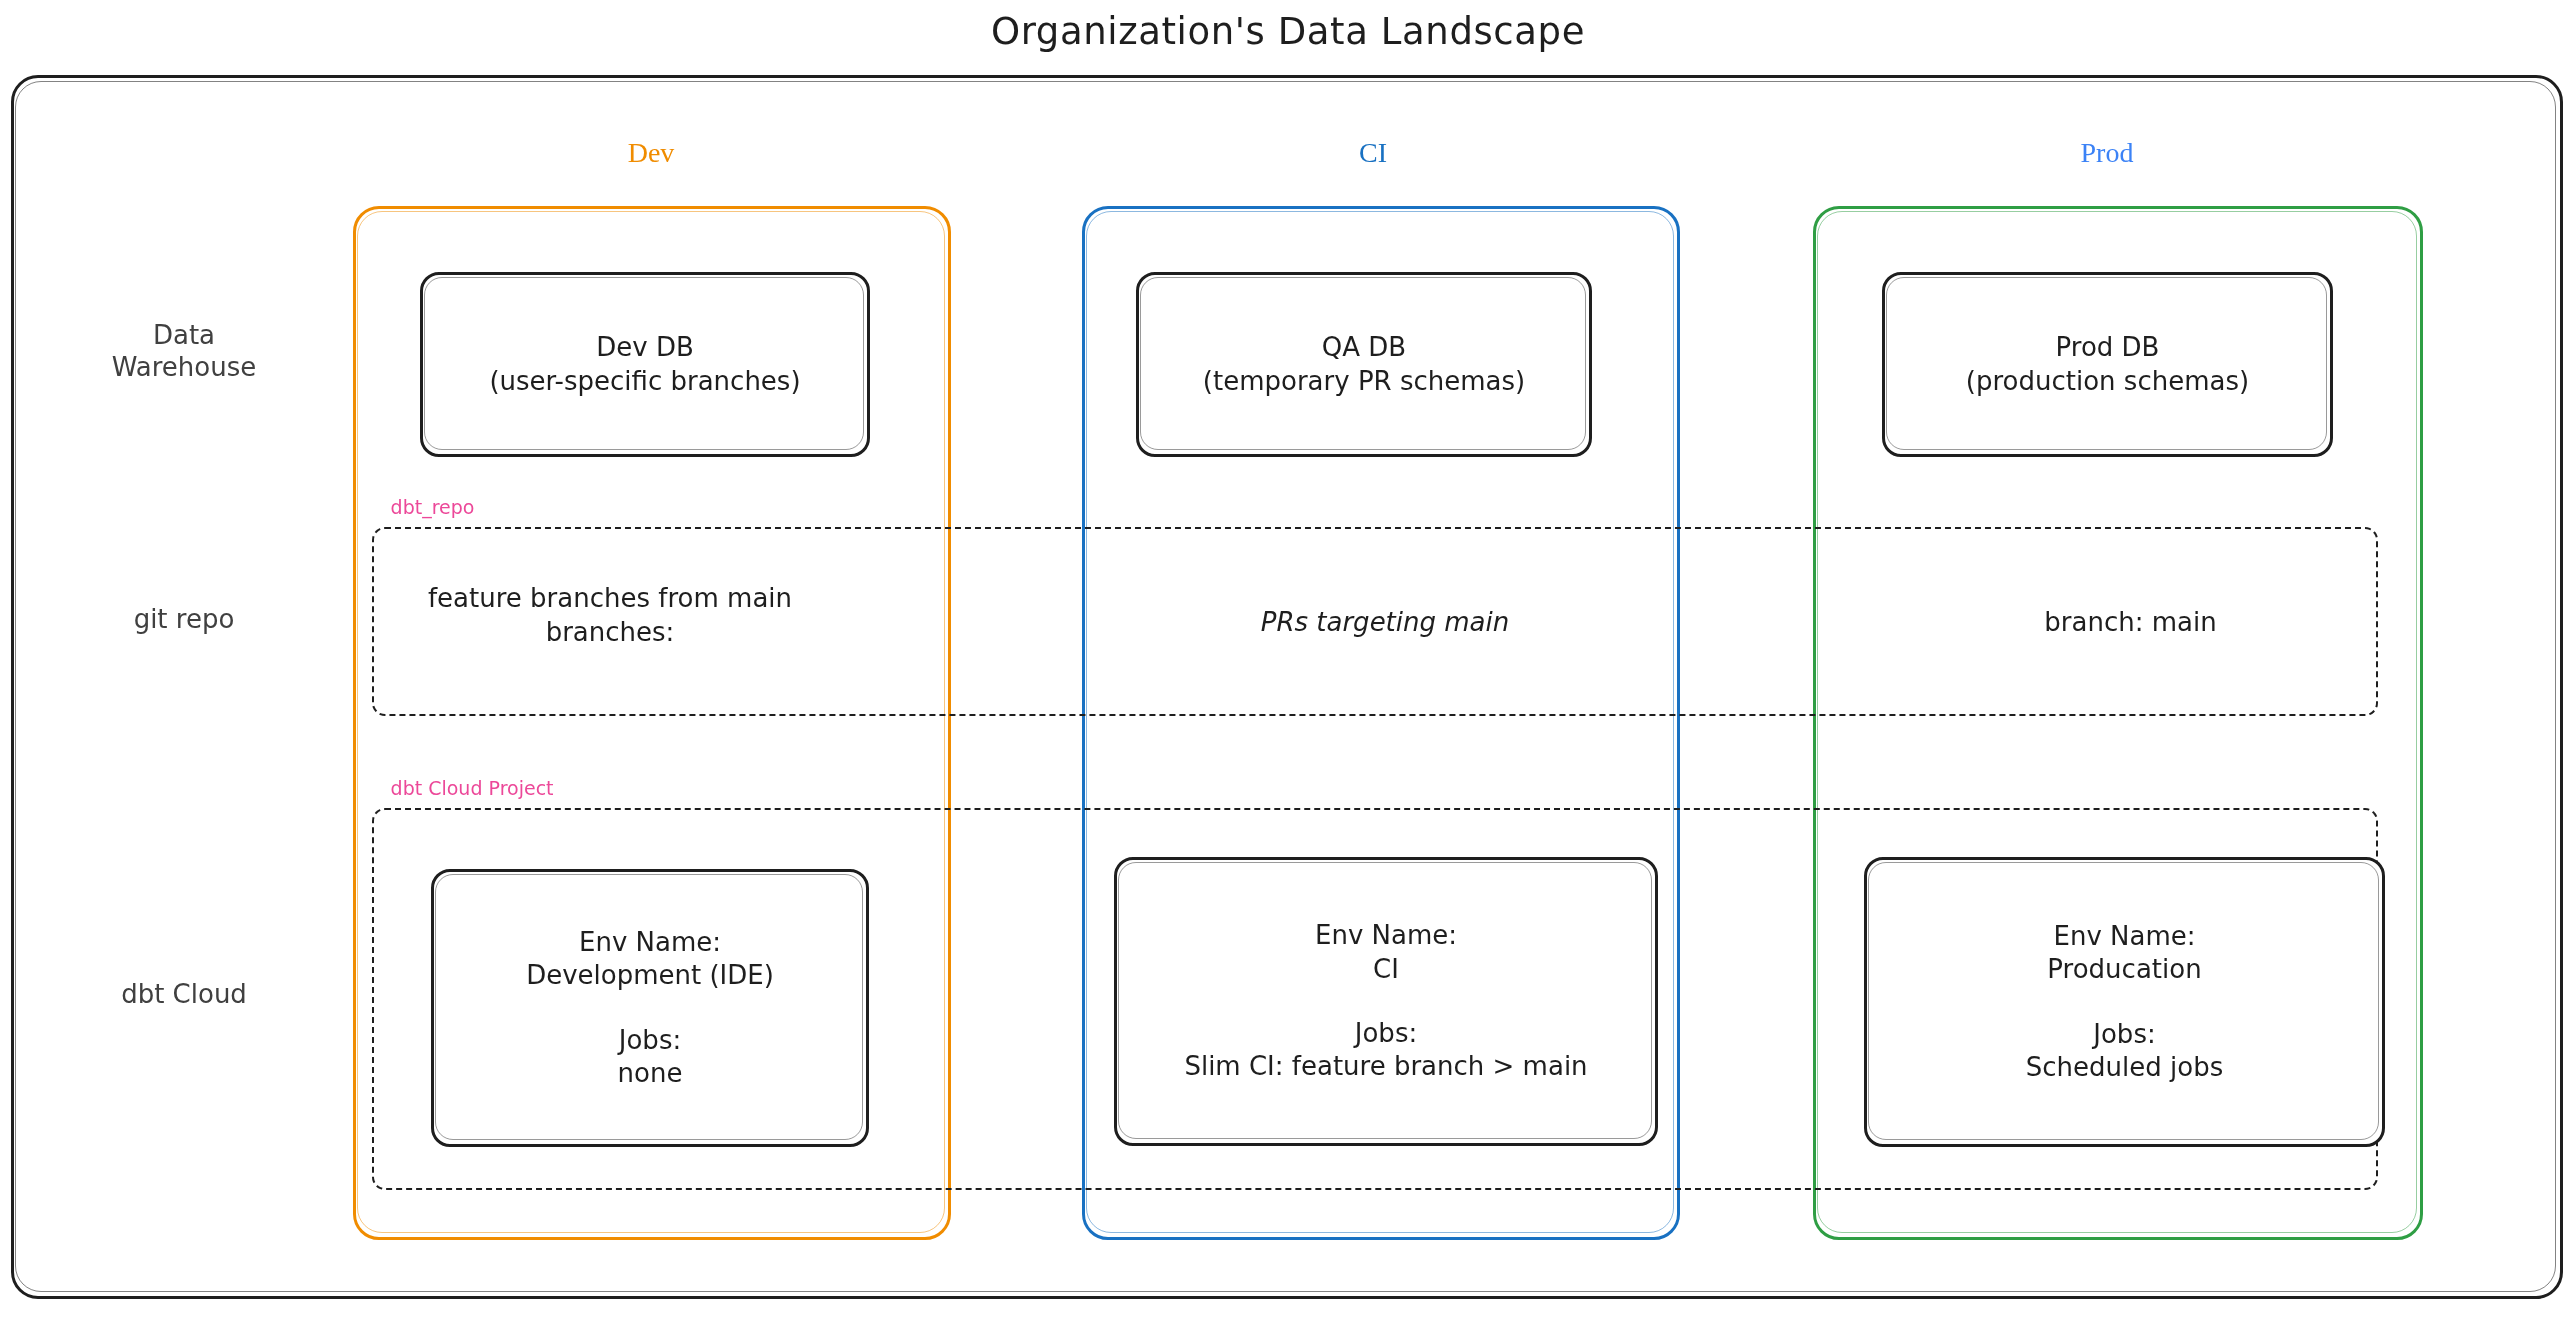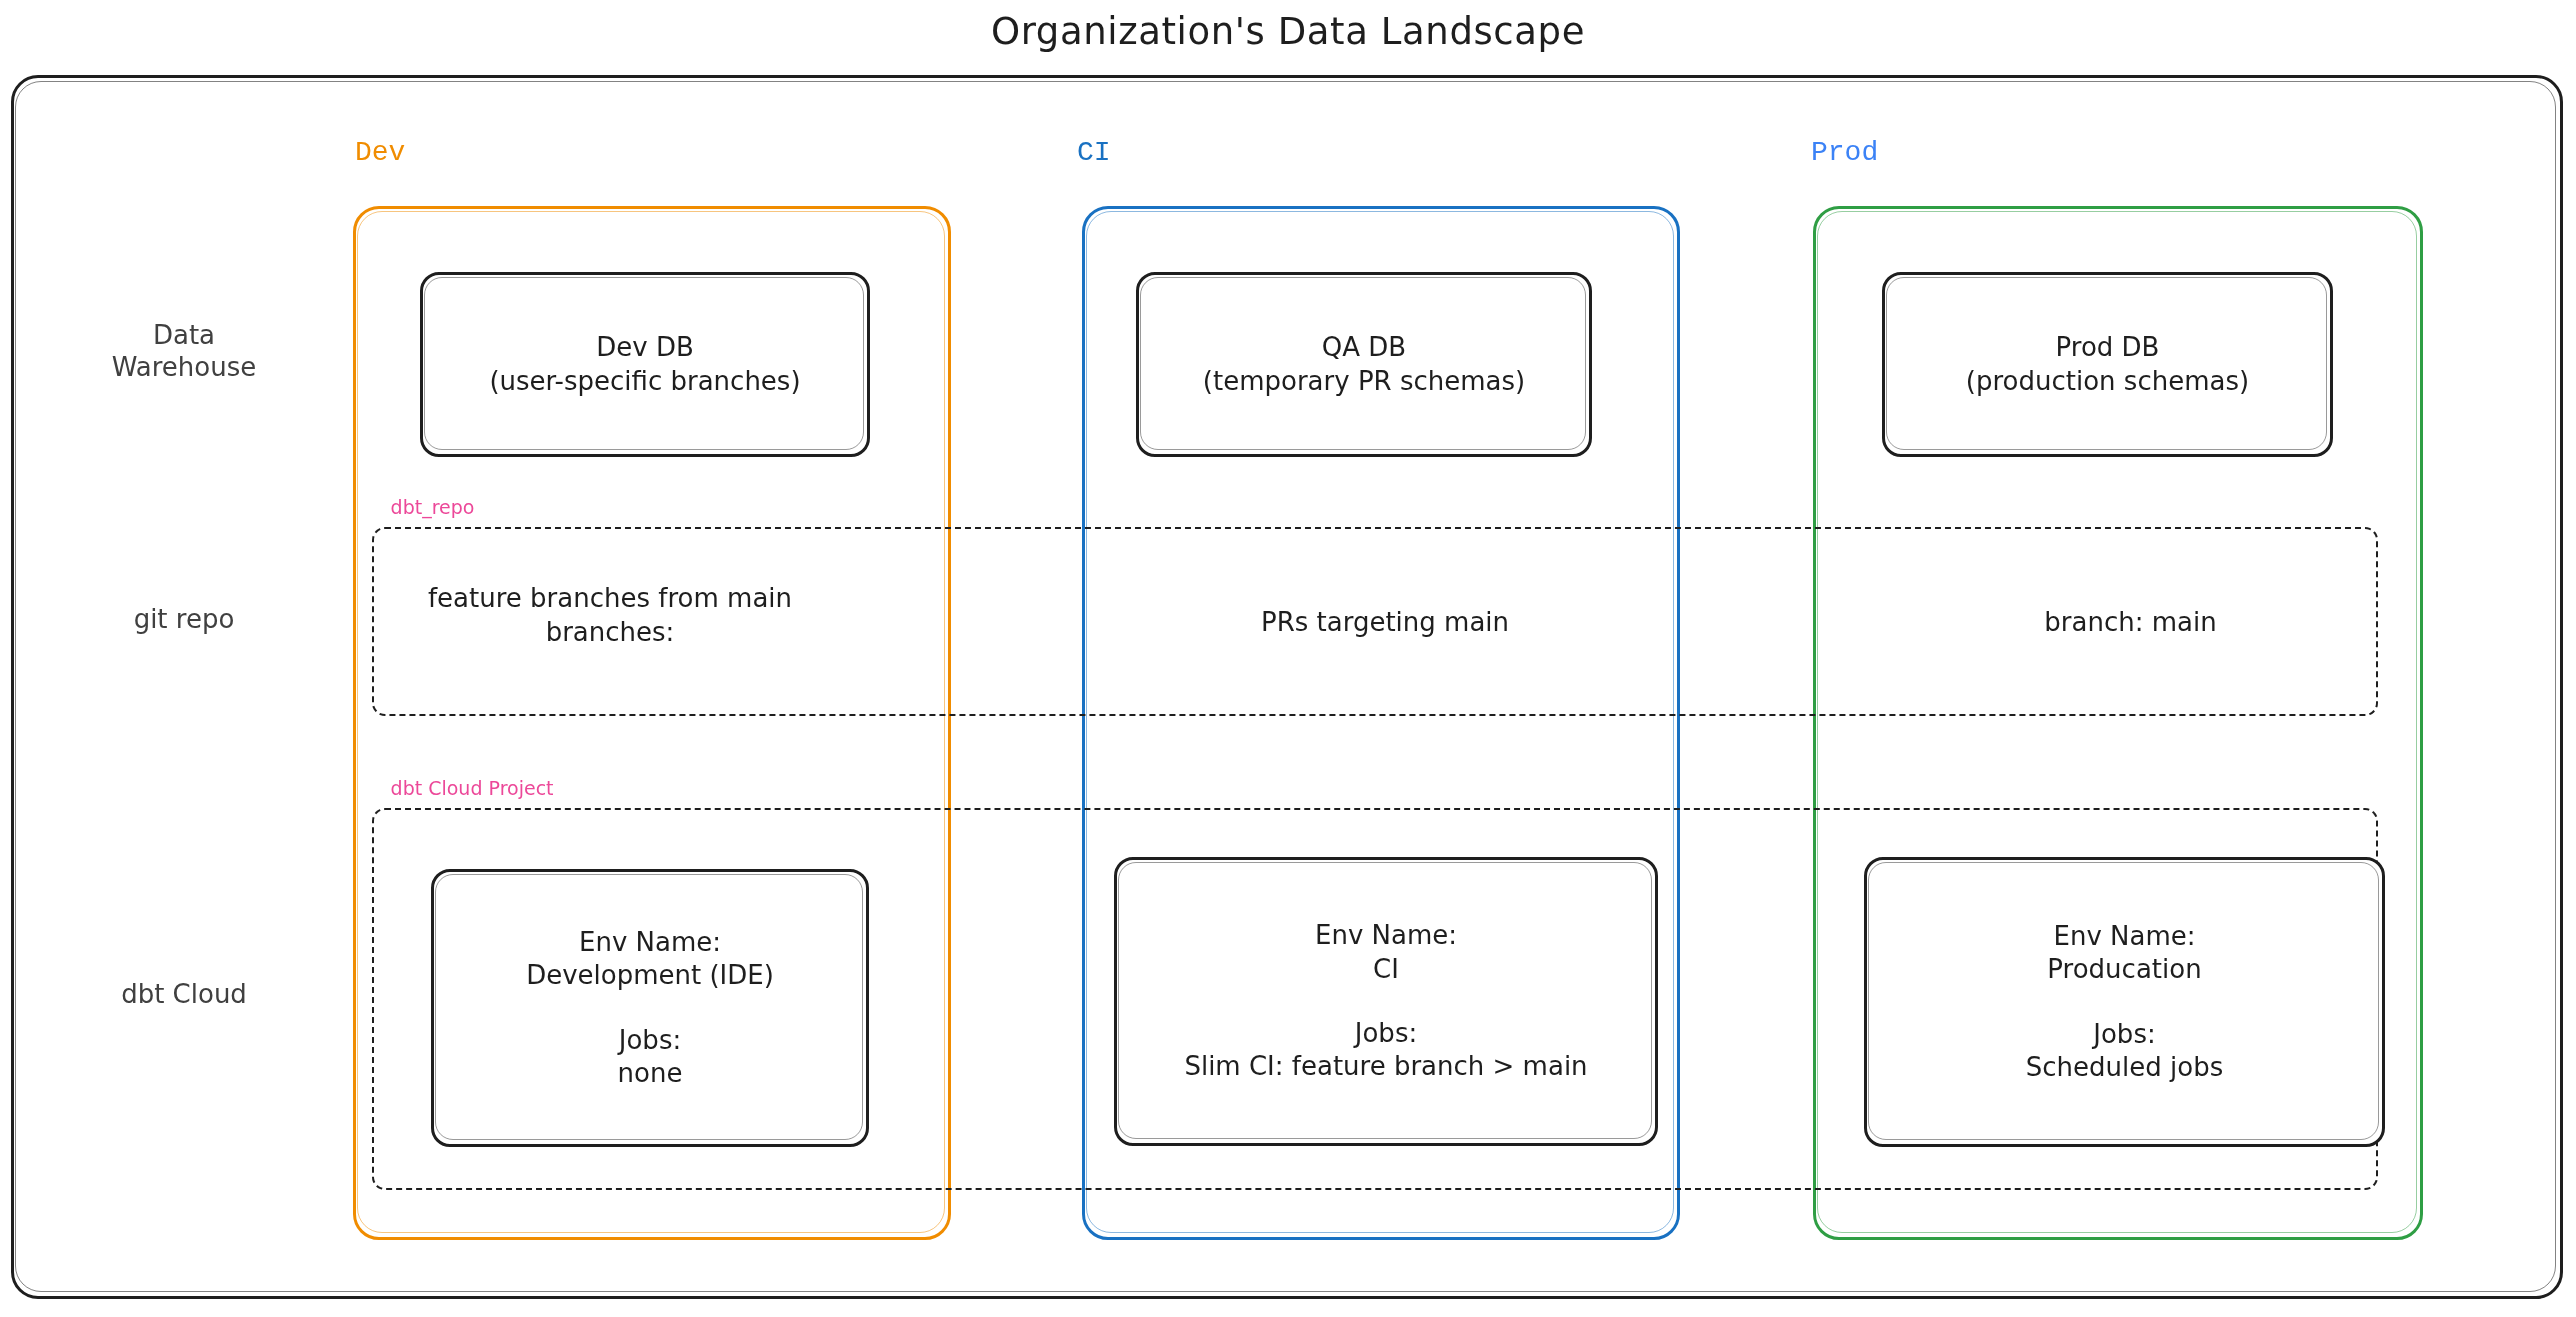--- a/index.html
+++ b/index.html
@@ -50,22 +50,23 @@
     border: 1.8px solid #1e1e1e;
     border-radius: 26px;
     opacity: .55;
     pointer-events: none;
   }
 
   
   .col-header {
     position: absolute;
     top: 137px;
+    text-align: center;
     font-size: 28px;
-    font-family: Liberation Mono, monospace;
+    font-family: Liberation Serif, serif;
   }
   #col-header-dev  { left: 355px;  width: 592px; color: #f08c00; }
   #col-header-ci   { left: 1077px; width: 592px; color: #1971c2; }
   #col-header-prod { left: 1811px; width: 592px; color: #3b82f6; }
 
   
   .env-column {
     position: absolute;
     top: 206px;
     height: 1034px;
@@ -168,21 +169,21 @@
 
   
   .git-text {
     position: absolute;
     text-align: center;
     font-size: 26px;
     line-height: 1.32;
     color: #1e1e1e;
   }
   #git-text-dev  { left: 385px;  top: 581px;  width: 450px; }
-  #git-text-ci   { left: 1113px; top: 605px; width: 544px; }
+  #git-text-ci   { left: 1113px; top: 605px; width: 544px; font-style: italic; }
   #git-text-prod { left: 1870px; top: 605px; width: 521px; }
 </style>
 </head>
 <body>
 
 <div id="diagram-title">Organization's Data Landscape</div>
 
 <div id="outer-frame"></div>
 
 <div class="col-header" id="col-header-dev">Dev</div>

